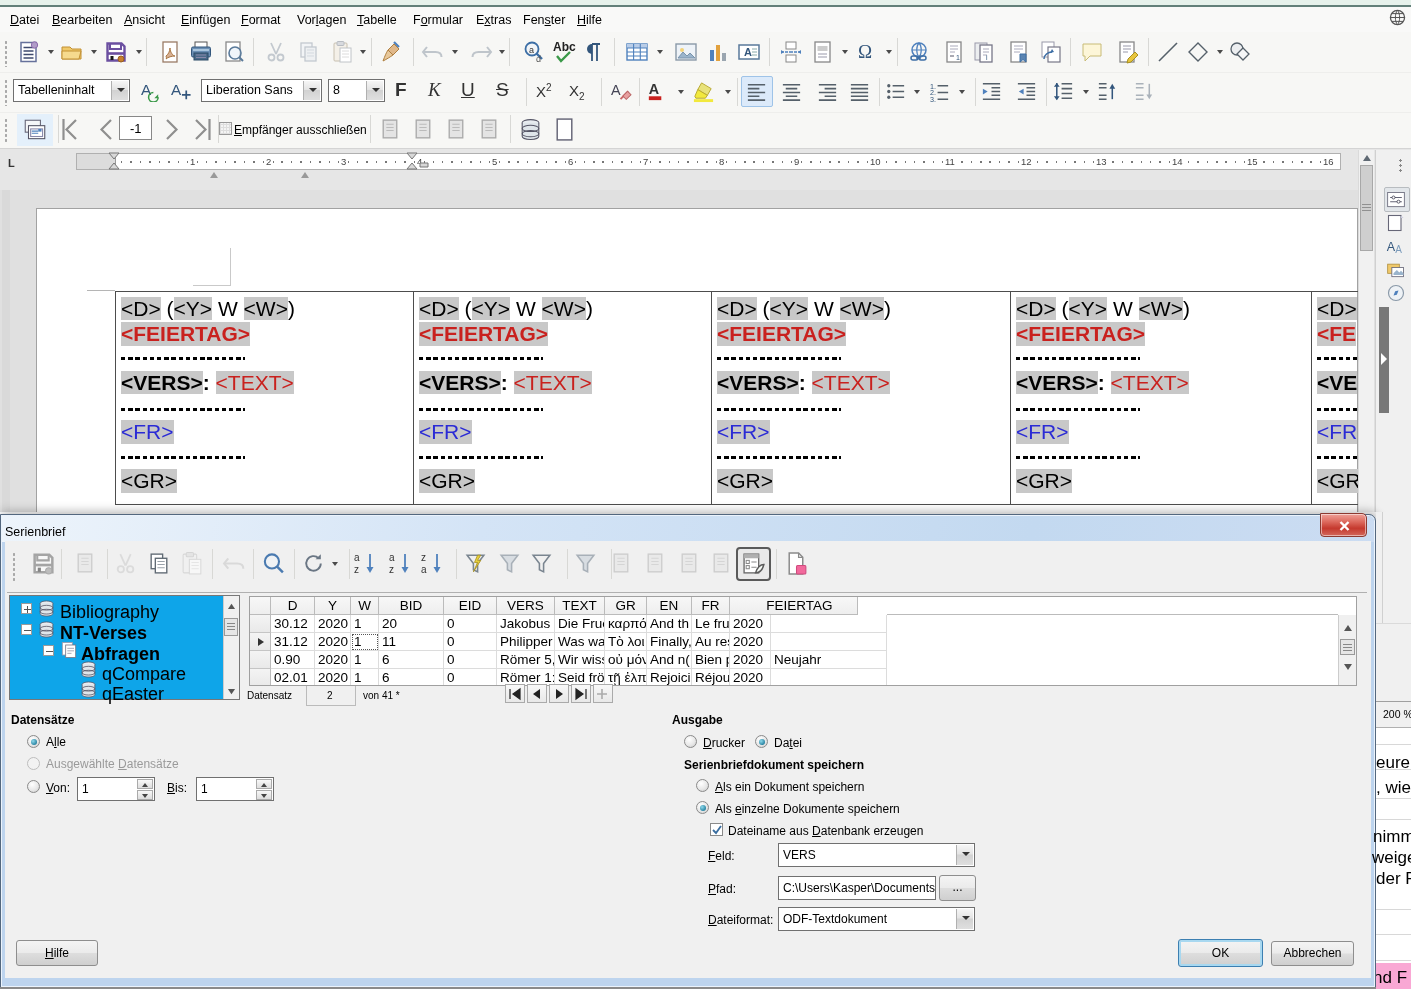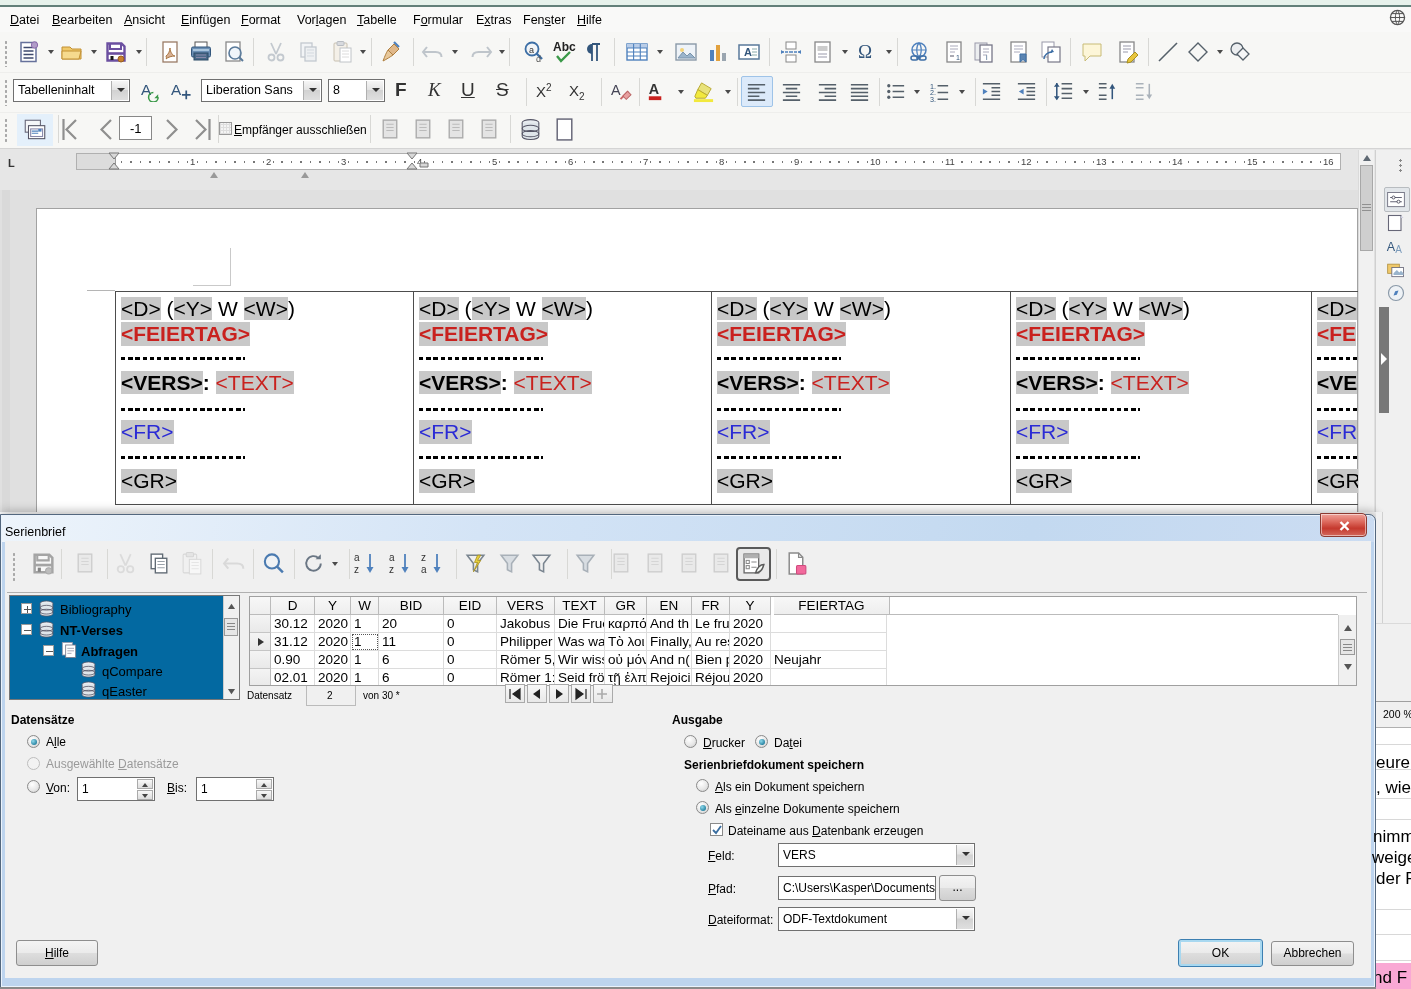--- a/index.html
+++ b/index.html
@@ -35,21 +35,21 @@
 .blue{color:#2b2bd5}
 .b{font-weight:bold}
 .dash{position:absolute;left:6px;height:3px;background-image:repeating-linear-gradient(to right,#000 0 4.4px,transparent 4.4px 7.2px)}
 #vsb{position:absolute;left:1358px;top:150px;width:16px;height:362px;background:#f1f1f1;border-left:1px solid #dadada}
 #sidebar{position:absolute;left:1375px;top:150px;width:36px;height:362px;background:#f0f0f0;border-left:1px solid #d0d0d0}
 #dlg{position:absolute;left:0px;top:514px;width:1376px;height:474px;font-size:12px}
 #dlgframe{position:absolute;left:0;top:0;width:1376px;height:474px;background:#bdd4ee;border:1px solid #53677e;border-radius:0 7px 0 0;box-shadow:inset 0 0 0 1px #ebf3fc,0 -5px 9px rgba(0,0,0,.14),6px 0 9px rgba(0,0,0,.16)}
 #dlgtitle{position:absolute;left:2px;top:2px;width:1372px;height:26px;background:linear-gradient(100deg,#edf4fb,#d4e4f6 35%,#c3d9f0 75%,#cbdcf2);border-radius:0 6px 0 0}
 #dlgclose{position:absolute;left:1320px;top:-1px;width:47px;height:24px;background:linear-gradient(#efa198,#dd6a5e 35%,#c5392e 65%,#d2685c);border:1px solid #8c3a31;border-radius:0 5px 4px 4px;box-shadow:inset 0 0 0 1px rgba(255,255,255,.5)}
 #dlgbody{position:absolute;left:5px;top:27px;width:1366px;height:437px;background:#f0f0f0}
-#dtree{position:absolute;left:4px;top:54px;width:231px;height:105px;background:#0369a1;border:1px solid #777;font-size:13px}
+#dtree{position:absolute;left:4px;top:54px;width:231px;height:105px;background:#0ea5e9;border:1px solid #777;font-size:18px}
 .ti{position:absolute;white-space:pre}
 .texp{position:absolute;width:11px;height:11px;background:#fff;border:1px solid #9a9a9a}
 .texp::before{content:"";position:absolute;left:2px;top:4.5px;width:7px;height:1px;background:#555}
 .texp.plus::after{content:"";position:absolute;left:4.5px;top:2px;width:1px;height:7px;background:#555}
 #dgrid{position:absolute;left:244px;top:55px;width:1108px;height:90px;background:#fff;border:1px solid #a0a0a0;overflow:hidden;font-size:13.5px}
 .gh{position:absolute;top:0;height:18px;background:linear-gradient(#f7f7f7,#eee);border-right:1px solid #bbb;border-bottom:1px solid #bbb;text-align:center;line-height:17px}
 .gc{position:absolute;height:18px;border-right:1px solid #dcdcdc;border-bottom:1px solid #dcdcdc;line-height:17px;padding-left:3px;white-space:pre;overflow:hidden}
 .grh{position:absolute;left:0;width:21px;height:18px;background:linear-gradient(#f4f4f4,#e9e9e9);border-right:1px solid #bbb;border-bottom:1px solid #c5c5c5}
 #recbar{position:absolute;left:244px;top:145px;width:1108px;height:20px;font-size:10px}
 .navb{position:absolute;top:-2px;width:20px;height:19px;background:linear-gradient(#f8f8f8,#e8e8e8);border:1px solid #aaa}
@@ -914,21 +914,21 @@
 <div class="gh" style="left:65px;width:36px">Y</div>
 <div class="gh" style="left:101px;width:28px">W</div>
 <div class="gh" style="left:129px;width:65px">BID</div>
 <div class="gh" style="left:194px;width:53px">EID</div>
 <div class="gh" style="left:247px;width:58px">VERS</div>
 <div class="gh" style="left:305px;width:50px">TEXT</div>
 <div class="gh" style="left:355px;width:42px">GR</div>
 <div class="gh" style="left:397px;width:45px">EN</div>
 <div class="gh" style="left:442px;width:38px">FR</div>
 <div class="gh" style="left:480px;width:41px">Y</div>
-<div class="gh" style="left:524px;width:116px">FEIERTAG</div>
+<div class="gh" style="left:492px;width:116px">FEIERTAG</div>
 <div style="position:absolute;left:637px;top:17px;width:451px;height:1px;background:#bbb"></div>
 <div class="grh" style="top:18px"></div>
 <div class="gc" style="left:21px;top:18px;width:44px;">30.12</div>
 <div class="gc" style="left:65px;top:18px;width:36px;">2020</div>
 <div class="gc" style="left:101px;top:18px;width:28px;">1</div>
 <div class="gc" style="left:129px;top:18px;width:65px;">20</div>
 <div class="gc" style="left:194px;top:18px;width:53px;">0</div>
 <div class="gc" style="left:247px;top:18px;width:58px;">Jakobus </div>
 <div class="gc" style="left:305px;top:18px;width:50px;">Die Frucl</div>
 <div class="gc" style="left:355px;top:18px;width:42px;">καρπό</div>
@@ -987,21 +987,21 @@
 <div style="position:absolute;left:1093px;top:47px;width:9px;height:1px;background:#888;box-shadow:0 3px #888,0 6px #888"></div>
 <svg class="ic" style="left:1093px;top:66px" width="10" height="9" viewBox="0 0 10 9">
             <path d="M1 1l4 6 4-6z" fill="#555"></path>
           </svg>
 </div>
 <div id="recbar">
 <span style="position:absolute;left:-2px;top:4px">Datensatz</span>
 <div style="position:absolute;left:57px;top:0px;width:50px;height:20px;border:1px solid #bbb;border-top:none">
             <span style="position:absolute;left:20px;top:4px">2</span>
           </div>
-<span style="position:absolute;left:114px;top:4px">von 30 *</span>
+<span style="position:absolute;left:114px;top:4px">von 41 *</span>
 <div class="navb" style="left:256px"></div>
 <svg width="18" height="16" viewBox="0 0 18 16" style="position:absolute;left:257px;top:0px">
             <path d="M4 3v10M14 3L7 8l7 5z" fill="#222" stroke="#222" stroke-width="1.2"></path>
           </svg>
 <div class="navb" style="left:278px"></div>
 <svg width="18" height="16" viewBox="0 0 18 16" style="position:absolute;left:279px;top:0px">
             <path d="M12 3L5 8l7 5z" fill="#222"></path>
           </svg>
 <div class="navb" style="left:300px"></div>
 <svg width="18" height="16" viewBox="0 0 18 16" style="position:absolute;left:301px;top:0px">

